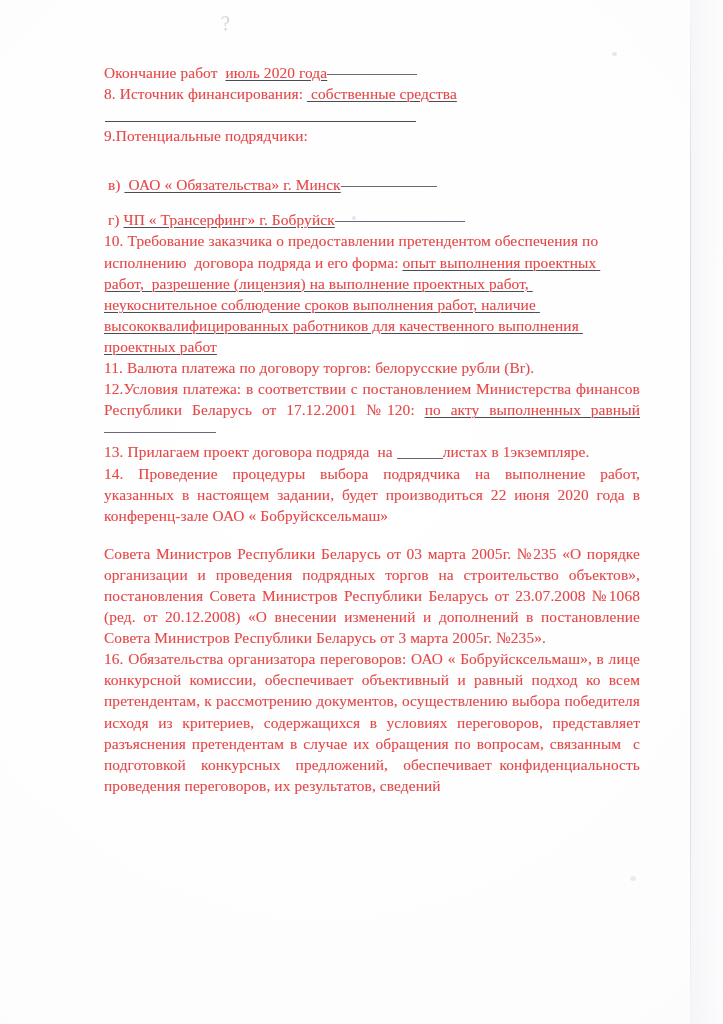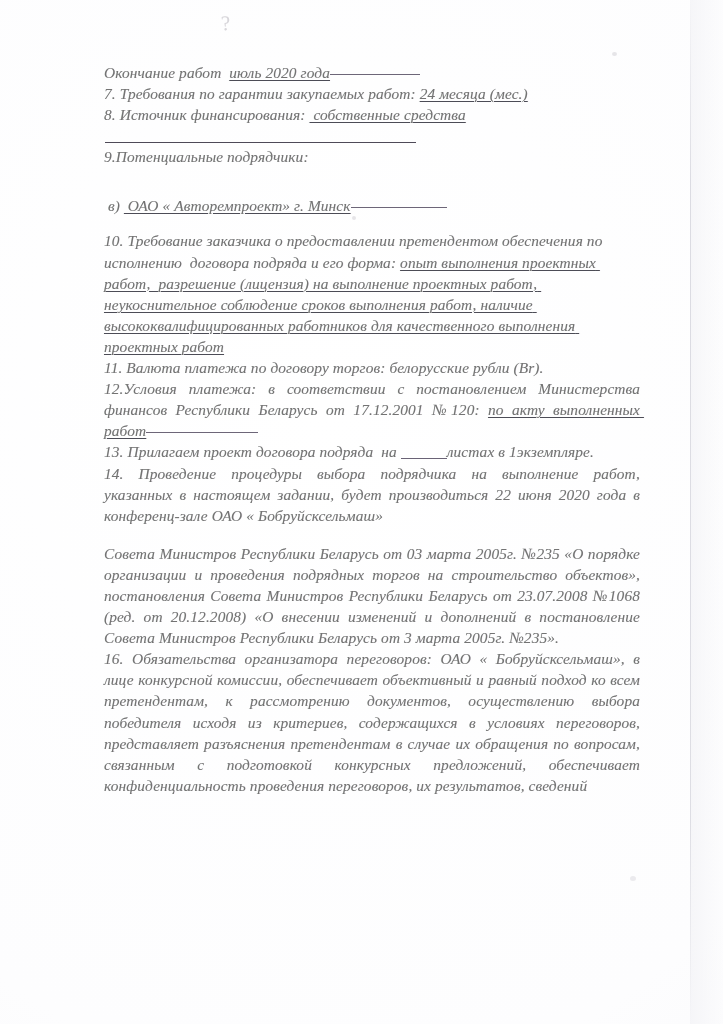--- a/index.html
+++ b/index.html
@@ -89,23 +89,22 @@
     left: 104px;
     top: 62px;
     width: 536px;
   }
 
   .line {
     font-size: 15.4px;
     line-height: 21.1px;
     letter-spacing: .1px;
     white-space: pre-wrap;
-    color: #737373;
+    color: #ef4444;
     text-shadow: 0.35px 0 rgba(120,70,140,0.13), -0.35px 0 rgba(60,130,70,0.13);
-    font-style: italic;
   }
   .just {
     text-align: justify;
     text-align-last: left;
   }
   .u {
     text-decoration: underline;
     text-decoration-thickness: 1px;
     text-underline-offset: 2.2px;
     text-decoration-color: #4c4c56;
@@ -140,45 +139,45 @@
   <div id="page-edge-right"></div>
   <div id="scan-speck-1">?</div>
   <div id="scan-speck-2"></div>
   <div id="scan-speck-3"></div>
   <div id="scan-speck-4"></div>
 
   <div id="doc-body">
 
     <div class="line"><span>Окончание работ</span>&nbsp;&nbsp;<span class="u">июль 2020 года</span><span class="tail" style="width:90px"></span></div>
 
-    <div class="line"><span>7. Требования по гарантии закупаемых работ: </span><span class="u">24 месяца (мес.)</span></div>
 
     <div class="line"><span>8. Источник финансирования: </span><span class="u"> собственные средства</span></div>
 
     <div class="spacer-lg"></div>
     <div class="hrule"></div>
 
     <div class="line">9.Потенциальные подрядчики:</div>
 
 
     <div class="spacer-md"></div>
 
 
     <div class="spacer-md"></div>
 
-    <div class="line"><span> в) </span><span class="u"> ОАО « Авторемпроект» г. Минск</span><span class="tail" style="width:96px"></span></div>
+    <div class="line"><span> в) </span><span class="u"> ОАО « Обязательства» г. Минск</span><span class="tail" style="width:96px"></span></div>
 
     <div class="spacer-md"></div>
 
+    <div class="line"><span> г) </span><span class="u">ЧП « Трансерфинг» г. Бобруйск</span><span class="tail" style="width:130px"></span></div>
 
     <div class="line"><span>10. Требование заказчика о предоставлении претендентом обеспечения по исполнению  договора подряда и его форма: </span><span class="u">опыт выполнения проектных работ,  разрешение (лицензия) на выполнение проектных работ, неукоснительное соблюдение сроков выполнения работ, наличие высококвалифицированных работников для качественного выполнения проектных работ</span></div>
 
     <div class="line">11. Валюта платежа по договору торгов: белорусские рубли (Br).</div>
 
-    <div class="line just"><span>12.Условия платежа: в соответствии с постановлением Министерства финансов Республики Беларусь от 17.12.2001 №120: </span><span class="u">по акту выполненных работ</span><span class="tail" style="width:112px"></span></div>
+    <div class="line just"><span>12.Условия платежа: в соответствии с постановлением Министерства финансов Республики Беларусь от 17.12.2001 №120: </span><span class="u">по акту выполненных равный</span><span class="tail" style="width:112px"></span></div>
 
     <div class="line"><span>13. Прилагаем проект договора подряда  на </span><span class="gap-blank"></span><span>листах в 1экземпляре.</span></div>
 
     <div class="line just">14.  Проведение  процедуры  выбора  подрядчика  на  выполнение  работ, указанных в настоящем задании, будет производиться 22 июня 2020 года в конференц-зале ОАО « Бобруйсксельмаш»</div>
 
     <div class="spacer-lg"></div>
 
 
 
     <div class="line just">Совета Министров Республики Беларусь от 03 марта 2005г. №235 «О порядке организации и проведения подрядных торгов на строительство объектов», постановления Совета Министров Республики Беларусь от 23.07.2008 №1068 (ред. от 20.12.2008) «О внесении изменений и дополнений в постановление Совета Министров Республики Беларусь от 3 марта 2005г. №235».</div>

